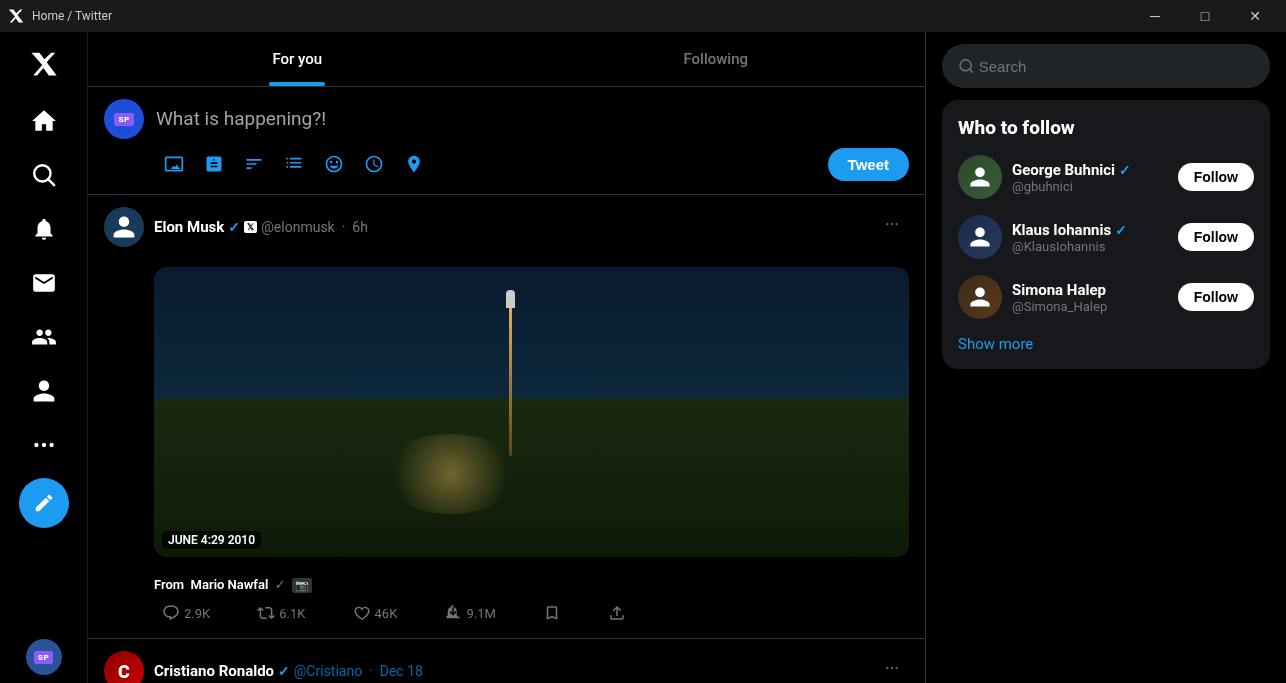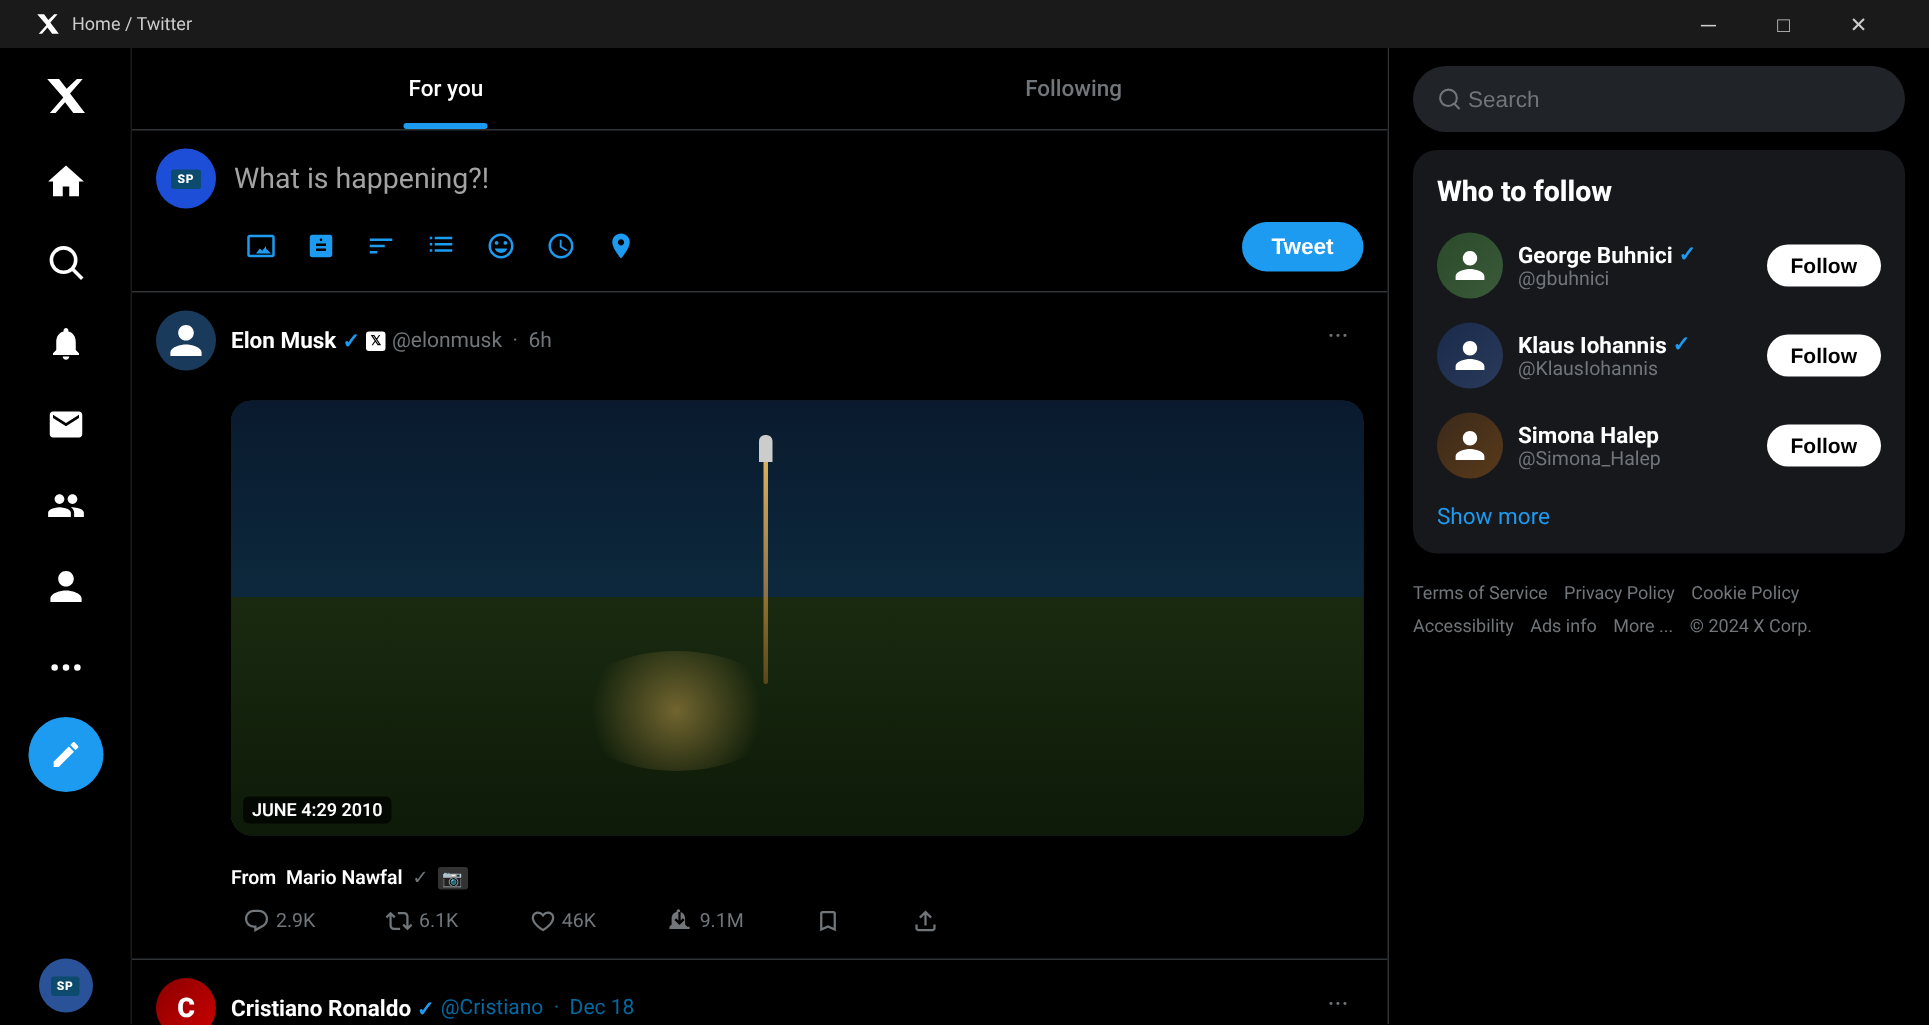--- a/index.html
+++ b/index.html
@@ -13,21 +13,21 @@
       display: flex;
       flex-direction: column;
     }
     
     .title-bar {
       background: #1a1a1a;
       height: 32px;
       display: flex;
       align-items: center;
       justify-content: space-between;
-      padding: 0 24px;
+      padding: 0 8px;
       flex-shrink: 0;
     }
     .title-bar-left {
       display: flex;
       align-items: center;
       gap: 8px;
     }
     .title-bar-icon {
       width: 16px;
       height: 16px;
@@ -490,21 +490,21 @@
       padding: 12px 16px;
       border-bottom: 1px solid #2f3336;
       cursor: pointer;
     }
 
     
     .softpedia-label {
       font-size: 8px;
       font-weight: 900;
       color: #fff;
-      background: #0c4a6e;
+      background: #8b5cf6;
       padding: 2px 4px;
       border-radius: 2px;
       letter-spacing: 0.5px;
     }
   </style>
 </head>
 <body>
 
 <div class="title-bar">
   <div class="title-bar-left">
@@ -812,24 +812,14 @@
             </div>
             <div class="follow-info-handle">@Simona_Halep</div>
           </div>
         </div>
         <button class="follow-btn">Follow</button>
       </div>
 
       <a class="show-more">Show more</a>
     </div>
 
-    <div class="footer-links">
-      <a href="#">Terms of Service</a>
-      <a href="#">Privacy Policy</a>
-      <a href="#">Cookie Policy</a>
-      <br>
-      <a href="#">Accessibility</a>
-      <a href="#">Ads info</a>
-      <a href="#">More ...</a>
-      <span>© 2024 X Corp.</span>
-    </div>
   </aside>
 </div>
 
 </body></html>

